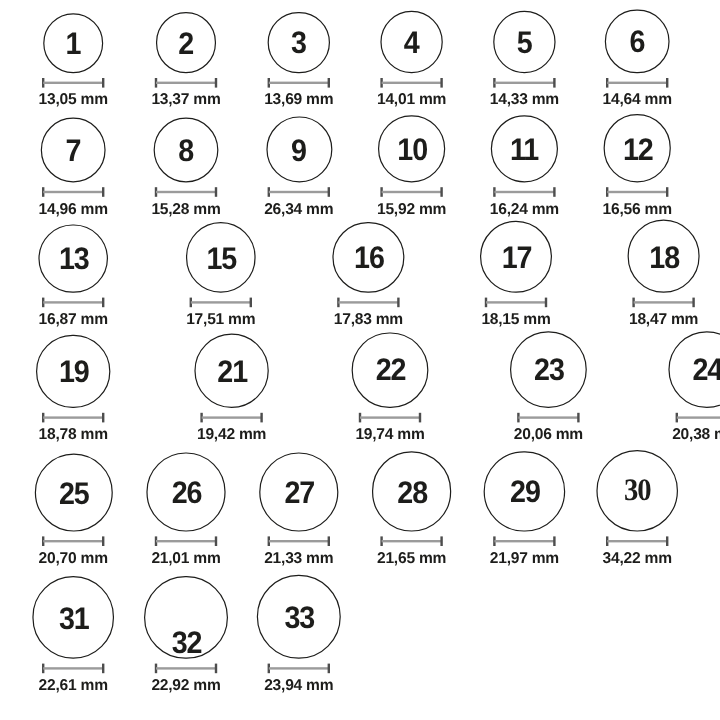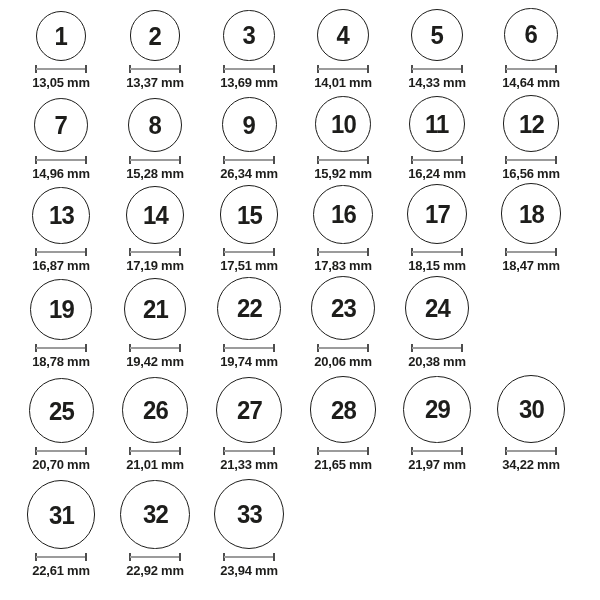--- a/index.html
+++ b/index.html
@@ -15,22 +15,22 @@
     font-family:"Liberation Sans", sans-serif;
     overflow:hidden;
   }
   .board{
     width:600px;height:600px;box-sizing:border-box;
     padding-left:14px;
   }
   .row{display:flex;align-items:flex-end;}
   .row:nth-child(1){height:90px;}
   .row:nth-child(2){height:91px;}
-  .row:nth-child(3){height:92px;}
-  .row:nth-child(4){height:96px;}
+  .row:nth-child(3){height:92px;justify-content:space-between;}
+  .row:nth-child(4){height:96px;gap:38px;}
   .row:nth-child(5){height:103px;}
   .row:nth-child(6){height:106px;}
   .cell{
     width:94px;flex:0 0 94px;
     display:flex;flex-direction:column;align-items:center;justify-content:flex-end;
   }
   .circle{
     border:1.5px solid var(--stroke);
     border-radius:50%;
     box-sizing:border-box;
@@ -206,31 +206,20 @@
       <span class="num">13</span>
     </div>
     <div class="dim">
       <span class="tick left"></span>
       <span class="hline"></span>
       <span class="tick right"></span>
     </div>
     <div class="label">16,87 mm</div>
   </div>
       <div class="cell">
-    <div class="circle" style="width: 58.125px; height: 58.125px;">
-      <span class="num">14</span>
-    </div>
-    <div class="dim">
-      <span class="tick left"></span>
-      <span class="hline"></span>
-      <span class="tick right"></span>
-    </div>
-    <div class="label">17,19 mm</div>
-  </div>
-      <div class="cell">
     <div class="circle" style="width: 58.75px; height: 58.75px;">
       <span class="num">15</span>
     </div>
     <div class="dim">
       <span class="tick left"></span>
       <span class="hline"></span>
       <span class="tick right"></span>
     </div>
     <div class="label">17,51 mm</div>
   </div>
@@ -375,21 +364,21 @@
       <span class="num">29</span>
     </div>
     <div class="dim">
       <span class="tick left"></span>
       <span class="hline"></span>
       <span class="tick right"></span>
     </div>
     <div class="label">21,97 mm</div>
   </div>
       <div class="cell">
-    <div class="circle" style="width: 68.125px; height: 68.125px;">
+    <div class="circle" style="width: 68.125px; height: 68.125px; font-family: Liberation Serif, serif;">
       <span class="num">30</span>
     </div>
     <div class="dim">
       <span class="tick left"></span>
       <span class="hline"></span>
       <span class="tick right"></span>
     </div>
     <div class="label">34,22 mm</div>
   </div>
     </div>
@@ -399,21 +388,21 @@
       <span class="num">31</span>
     </div>
     <div class="dim">
       <span class="tick left"></span>
       <span class="hline"></span>
       <span class="tick right"></span>
     </div>
     <div class="label">22,61 mm</div>
   </div>
       <div class="cell">
-    <div class="circle" style="width: 69.375px; height: 69.375px;">
+    <div class="circle" style="width: 69.375px; height: 69.375px; align-items: flex-end;">
       <span class="num">32</span>
     </div>
     <div class="dim">
       <span class="tick left"></span>
       <span class="hline"></span>
       <span class="tick right"></span>
     </div>
     <div class="label">22,92 mm</div>
   </div>
       <div class="cell">

